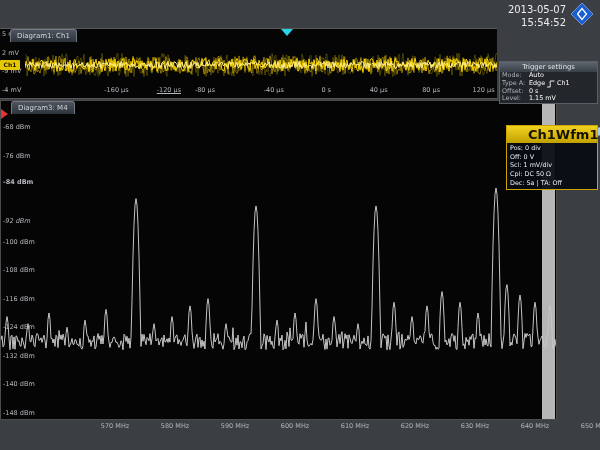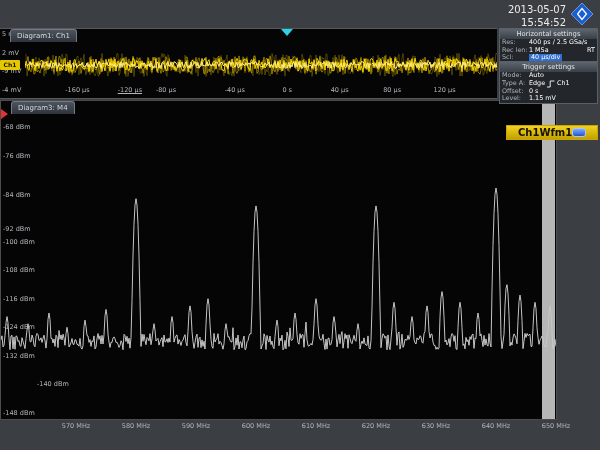--- a/index.html
+++ b/index.html
@@ -13,21 +13,21 @@
 
   
   .diagram{position:absolute;background:#050505;}
   .wf{left:0;top:28px;width:497px;height:69px;border-top:1px solid #585858;border-bottom:1px solid #585858;}
   .spec{left:0;top:100px;width:555px;height:318px;border:1px solid #4c4c4c;}
   .dtab{position:absolute;top:0;left:10px;background:linear-gradient(#4d545e,#2f343b);
         border:1px solid #747a84;border-bottom:none;border-radius:3px 3px 0 0;
         color:#d6dade;font-size:7px;padding:2px 6px;z-index:4;white-space:nowrap;}
   .ylab,.xlab{position:absolute;font-size:6.5px;color:#b3b7bd;white-space:nowrap;z-index:3;}
   .ylab{left:2px;}
-  .xlab{transform:translateX(-50%);}
+  .xlab{transform:translateX(-50%);margin-left:39px;}
 
   .trig-marker{position:absolute;left:281px;top:0;width:0;height:0;z-index:4;
        border-left:6px solid transparent;border-right:6px solid transparent;border-top:7px solid #29d3e8;}
   .ch-marker{position:absolute;left:0;top:31px;width:20px;height:10px;background:#e6c800;
        color:#1c1600;font-size:6px;font-weight:bold;text-align:center;line-height:10px;
        border-radius:1px;z-index:4;}
   .m4-marker{position:absolute;left:0;top:8px;width:0;height:0;z-index:4;
        border-top:5px solid transparent;border-bottom:5px solid transparent;border-left:7px solid #e03434;}
 
   
@@ -42,21 +42,21 @@
   .prow .val{color:#fff;white-space:nowrap;}
   .prow .rt{margin-left:auto;color:#fff;}
   .hlval{background:#2f6fd0;padding:0 2px;}
   .src{color:#e6c800;margin-left:2px;}
   .edge-icon{margin-left:2px;display:inline-block;width:8px;height:8px;}
 
   
   .badge{position:absolute;left:506px;width:92px;z-index:6;box-sizing:border-box;}
   .badge.ch1{top:125px;border:1px solid #c8a500;}
   .badge.math{top:190px;border:1px solid #7890ac;}
-  .bhead{display:flex;align-items:center;font-size:10px;font-weight:bold;padding:1px 11px;}
+  .bhead{display:flex;align-items:flex-start;font-size:13px;font-weight:bold;padding:1px 21px;}
   .badge.ch1 .bhead{background:linear-gradient(#f2d220,#c2a000);color:#161200;}
   .badge.math .bhead{background:linear-gradient(#aabed6,#74八c)}
   .badge.math .bhead{background:linear-gradient(#aabed6,#7890ac);color:#0e1620;}
   .pill{margin-left:auto;width:13px;height:7px;border-radius:3px;
         background:linear-gradient(#7bacff,#2554c4);border:1px solid #a9c6ff;}
   .bbody{background:rgba(8,12,18,.93);padding:1px 3px 2px;}
   .brow{font-size:6.4px;color:#eceff2;line-height:1.35;white-space:nowrap;}
 
   .watermark{position:absolute;right:10px;top:450px;font-size:12px;font-weight:normal;
              color:#97c93d;letter-spacing:.3px;z-index:6;}
@@ -103,56 +103,40 @@
 
   <div class="diagram spec">
     <svg id="spec-svg" width="555" height="318" style="position:absolute;left:0;top:0;">
         <path d="M0,238.9L1,234.8L2,245.9L3,244.3L4,234.6L5,221.9L6,215.6L7,221.9L8,237.5L9,248.7L10,235.0L11,234.3L12,247.8L13,235.9L14,248.3L15,234.9L16,235.5L17,240.5L18,239.6L19,244.8L20,245.3L21,236.7L22,240.4L23,244.1L24,247.6L25,237.6L26,229.1L27,222.7L28,229.1L29,240.5L30,240.9L31,234.0L32,237.0L33,244.2L34,245.8L35,235.3L36,232.4L37,233.7L38,239.3L39,239.0L40,236.8L41,241.4L42,237.4L43,234.2L44,239.8L45,247.1L46,237.5L47,218.4L48,212.0L49,218.4L50,237.5L51,237.3L52,242.0L53,238.0L54,245.4L55,234.2L56,235.8L57,246.6L58,229.5L59,238.3L60,233.9L61,238.9L62,233.2L63,237.1L64,244.3L65,232.7L66,226.3L67,232.5L68,246.0L69,244.0L70,241.6L71,237.5L72,243.3L73,243.4L74,238.7L75,239.1L76,243.4L77,243.5L78,245.2L79,237.4L80,246.7L81,248.1L82,244.7L83,225.5L84,219.1L85,225.5L86,234.5L87,235.0L88,241.4L89,238.6L90,245.4L91,239.8L92,240.7L93,234.9L94,247.9L95,246.0L96,237.7L97,232.5L98,238.4L99,234.8L100,243.0L101,234.4L102,243.0L103,233.9L104,214.8L105,208.4L106,214.8L107,233.1L108,241.1L109,246.4L110,241.3L111,241.5L112,237.0L113,235.9L114,237.8L115,241.5L116,241.2L117,243.3L118,246.4L119,244.4L120,239.8L121,241.6L122,248.7L123,233.3L124,234.5L125,240.5L126,235.3L127,242.7L128,237.2L129,247.2L130,236.5L131,199.7L132,155.1L133,123.2L134,104.1L135,97.7L136,104.1L137,123.2L138,155.1L139,199.7L140,245.4L141,233.1L142,240.3L143,233.4L144,239.4L145,243.7L146,236.5L147,237.5L148,239.8L149,232.6L150,243.7L151,237.8L152,229.1L153,222.7L154,229.1L155,240.0L156,238.6L157,237.4L158,244.1L159,240.8L160,238.4L161,236.7L162,245.7L163,234.0L164,241.0L165,240.6L166,237.7L167,241.5L168,237.0L169,241.1L170,221.9L171,215.6L172,221.9L173,241.1L174,237.3L175,234.7L176,233.9L177,243.1L178,238.5L179,240.9L180,244.5L181,240.3L182,239.1L183,235.9L184,233.7L185,241.7L186,244.8L187,230.4L188,211.2L189,204.9L190,211.2L191,230.4L192,240.5L193,247.4L194,241.7L195,235.8L196,233.2L197,246.4L198,237.7L199,236.1L200,246.6L201,238.9L202,245.4L203,240.2L204,248.0L205,223.2L206,204.1L207,197.7L208,204.1L209,223.2L210,238.2L211,245.7L212,247.3L213,232.4L214,241.0L215,238.6L216,237.7L217,232.7L218,243.1L219,240.3L220,241.5L221,244.6L222,248.2L223,242.8L224,229.1L225,222.7L226,229.1L227,236.2L228,235.5L229,239.1L230,240.9L231,241.0L232,226.7L233,248.7L234,245.8L235,236.9L236,244.2L237,234.0L238,248.0L239,240.7L240,241.1L241,246.8L242,239.0L243,235.1L244,248.7L245,247.8L246,240.8L247,239.7L248,234.8L249,232.6L250,232.9L251,206.9L252,162.2L253,130.4L254,111.2L255,104.9L256,111.2L257,130.4L258,162.2L259,206.9L260,248.0L261,244.9L262,242.6L263,232.8L264,235.8L265,248.5L266,234.4L267,239.1L268,241.1L269,235.0L270,243.6L271,240.1L272,245.9L273,247.6L274,235.7L275,225.5L276,219.1L277,225.5L278,244.7L279,237.2L280,239.8L281,234.1L282,248.8L283,247.2L284,239.4L285,247.8L286,231.1L287,235.2L288,245.5L289,226.9L290,239.1L291,239.3L292,237.5L293,218.4L294,212.0L295,218.4L296,233.6L297,241.7L298,243.2L299,232.7L300,237.4L301,233.8L302,233.7L303,246.3L304,232.6L305,221.1L306,238.9L307,244.7L308,245.1L309,243.8L310,242.4L311,244.1L312,238.5L313,223.2L314,204.1L315,197.7L316,204.1L317,223.2L318,234.8L319,238.4L320,239.1L321,238.5L322,233.3L323,242.5L324,248.5L325,238.1L326,248.1L327,237.3L328,237.1L329,244.2L330,243.2L331,238.7L332,221.9L333,215.6L334,221.9L335,233.1L336,245.9L337,238.7L338,233.3L339,242.6L340,234.0L341,230.6L342,247.2L343,240.2L344,232.7L345,237.7L346,234.0L347,247.3L348,233.7L349,237.2L350,241.5L351,242.7L352,238.2L353,234.3L354,239.1L355,240.3L356,229.1L357,222.7L358,229.1L359,248.0L360,243.2L361,240.1L362,242.6L363,236.9L364,243.1L365,244.0L366,244.4L367,234.9L368,246.8L369,248.1L370,239.3L371,206.9L372,162.2L373,130.4L374,111.2L375,104.9L376,111.2L377,130.4L378,162.2L379,206.9L380,246.7L381,237.5L382,232.8L383,234.2L384,237.2L385,235.3L386,248.8L387,233.9L388,245.1L389,248.6L390,237.8L391,226.8L392,207.7L393,201.3L394,207.7L395,226.8L396,244.3L397,232.5L398,230.9L399,248.1L400,243.2L401,233.2L402,246.4L403,244.1L404,238.3L405,238.9L406,239.1L407,234.3L408,238.5L409,235.5L410,221.9L411,215.6L412,221.9L413,238.8L414,241.8L415,243.0L416,236.9L417,238.6L418,238.1L419,234.7L420,236.0L421,241.2L422,242.2L423,232.7L424,230.4L425,211.2L426,204.9L427,211.2L428,230.4L429,236.9L430,233.1L431,233.2L432,241.2L433,244.4L434,244.4L435,248.3L436,246.2L437,248.2L438,247.3L439,216.1L440,196.9L441,190.6L442,196.9L443,216.1L444,240.9L445,239.0L446,243.9L447,242.0L448,237.6L449,245.7L450,235.8L451,232.5L452,233.9L453,240.4L454,234.7L455,247.8L456,248.5L457,226.8L458,207.7L459,201.3L460,207.7L461,226.8L462,244.4L463,242.8L464,247.8L465,236.4L466,240.7L467,238.7L468,244.3L469,235.7L470,238.5L471,233.8L472,233.0L473,247.4L474,237.0L475,237.5L476,218.4L477,212.0L478,218.4L479,234.9L480,232.9L481,239.5L482,245.6L483,234.4L484,244.1L485,237.9L486,243.8L487,245.1L488,232.6L489,242.4L490,245.9L491,189.0L492,144.4L493,112.5L494,93.4L495,87.0L496,93.4L497,112.5L498,144.4L499,189.0L500,235.3L501,247.6L502,241.0L503,233.4L504,204.1L505,187.5L506,183.7L507,192.6L508,214.3L509,244.9L510,241.2L511,244.1L512,236.8L513,232.9L514,234.7L515,237.2L516,242.8L517,219.7L518,200.5L519,194.1L520,200.5L521,219.7L522,247.6L523,240.3L524,232.4L525,236.5L526,232.5L527,234.7L528,233.9L529,233.1L530,245.5L531,245.3L532,226.8L533,207.7L534,201.3L535,207.7L536,226.8L537,236.6L538,243.3L539,239.2L540,237.3L541,235.0L542,237.0L543,244.5L544,245.1L545,246.2L546,235.3L547,230.4L548,211.2L549,204.9L550,211.2L551,230.4L552,248.1L553,242.4L554,238.4L555,245.5" fill="none" stroke="#d9d9d9" stroke-width="0.9"></path>
         <rect x="541" y="0" width="13" height="318" fill="#c6c6c6" fill-opacity="0.92"></rect>
       </svg>
     <div class="dtab">Diagram3: M4</div>
     <div class="m4-marker"></div>
   <div class="ylab" style="top: 22.2857px;">-68 dBm</div>
       <div class="ylab" style="top: 50.8571px;">-76 dBm</div>
-      <div class="ylab" style="top: 90px;">-84 dBm</div>
-      <div class="ylab" style="top: 124px;">-92 dBm</div>
+      <div class="ylab" style="top: 77px; font-weight: bold;">-84 dBm</div>
+      <div class="ylab" style="top: 116px; font-style: italic;">-92 dBm</div>
       <div class="ylab" style="top: 136.571px;">-100 dBm</div>
       <div class="ylab" style="top: 165.143px;">-108 dBm</div>
       <div class="ylab" style="top: 193.714px;">-116 dBm</div>
       <div class="ylab" style="top: 222.286px;">-124 dBm</div>
       <div class="ylab" style="top: 250.857px;">-132 dBm</div>
-      <div class="ylab" style="top: 279.429px; margin-left: 34px;">-140 dBm</div>
+      <div class="ylab" style="top: 279.429px;">-140 dBm</div>
       <div class="ylab" style="top: 308px;">-148 dBm</div>
       <div class="xlab" style="left: 75px; top: 321px;">570 MHz</div>
       <div class="xlab" style="left: 135px; top: 321px;">580 MHz</div>
       <div class="xlab" style="left: 195px; top: 321px;">590 MHz</div>
       <div class="xlab" style="left: 255px; top: 321px;">600 MHz</div>
       <div class="xlab" style="left: 315px; top: 321px;">610 MHz</div>
       <div class="xlab" style="left: 375px; top: 321px;">620 MHz</div>
       <div class="xlab" style="left: 435px; top: 321px;">630 MHz</div>
       <div class="xlab" style="left: 495px; top: 321px;">640 MHz</div>
       <div class="xlab" style="left: 555px; top: 321px;">650 MHz</div>
     </div>
 
-  <div class="panel horizontal">
-    <div class="panel-title">Horizontal settings</div>
-    <div class="prow">
-      <span class="lab">Res:</span>
-      <span class="val">400 ps / 2.5 GSa/s</span>
-    </div>
-    <div class="prow">
-      <span class="lab">Rec len:</span>
-      <span class="val">1 MSa</span>
-      <span class="rt">RT</span>
-    </div>
-    <div class="prow">
-      <span class="lab">Scl:</span>
-      <span class="val hlval">40 µs/div</span>
-    </div>
-  </div>
 
   <div class="panel trigger">
     <div class="panel-title">Trigger settings</div>
     <div class="prow">
       <span class="lab">Mode:</span>
       <span class="val">Auto</span>
     </div>
     <div class="prow">
       <span class="lab">Type A:</span>
       <span class="val">Edge</span>
@@ -171,17 +155,24 @@
       <span class="lab">Level:</span>
       <span class="val">1.15 mV</span>
     </div>
   </div>
 
   <div class="badge ch1">
     <div class="bhead">
       <span>Ch1Wfm1</span>
       <span class="pill"></span>
     </div>
+    <div class="bbody">
+      <div class="brow">Pos: 0 div</div>
+      <div class="brow">Off: 0 V</div>
+      <div class="brow">Scl: 1 mV/div</div>
+      <div class="brow">Cpl: DC 50 Ω</div>
+      <div class="brow">Dec: Sa | TA: Off</div>
+    </div>
   </div>
 
 
   <div class="watermark">www.cntronics.com</div>
 </div>
 
 </body></html>

